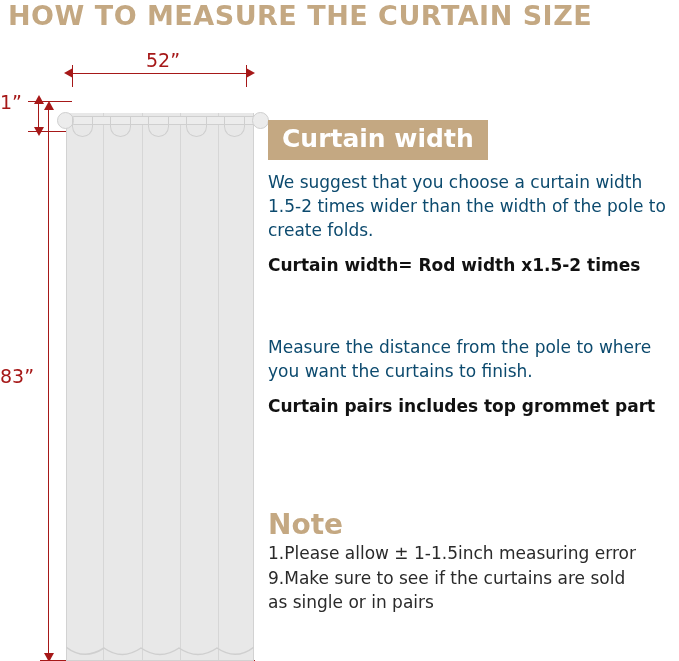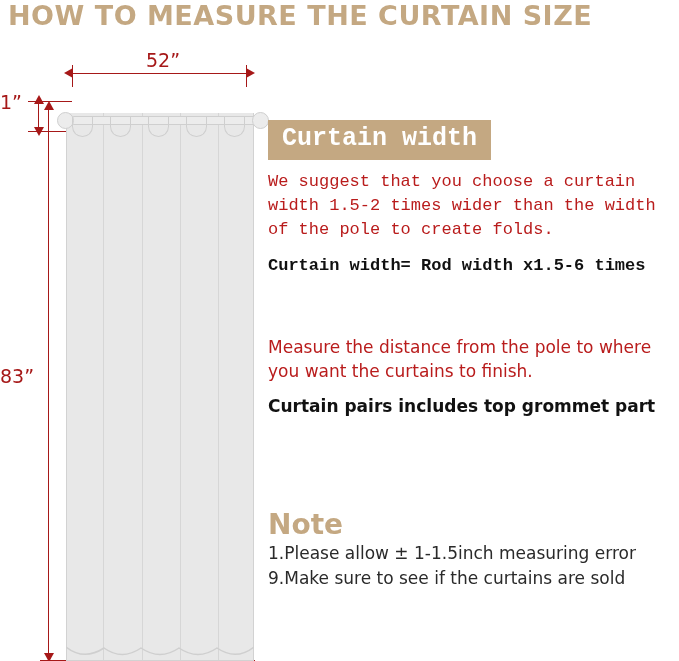--- a/index.html
+++ b/index.html
@@ -154,21 +154,21 @@
   .section-banner {
     background: #c4a882;
     color: #ffffff;
     font-size: 25px;
     font-weight: bold;
     padding: 5px 14px 7px 14px;
     display: inline-block;
     line-height: 1.12;
   }
   .body-text {
-    color: #b91c1c;
+    color: #0c4a6e;
     font-size: 17px;
     line-height: 1.42;
     margin-top: 10px;
   }
   .bold-text {
     color: #111111;
     font-size: 17px;
     font-weight: bold;
     line-height: 1.4;
     margin-top: 12px;
@@ -177,21 +177,21 @@
     color: #c4a882;
     font-size: 28px;
     font-weight: bold;
     margin-top: 22px;
   }
   .note-line {
     color: #2a2a2a;
     font-size: 17px;
     line-height: 1.45;
   }
-  #sec-width { position: absolute; left: 0; top: 0; width: 411px; font-family: Liberation Mono, monospace; }
+  #sec-width { position: absolute; left: 0; top: 0; width: 411px; }
   #sec-length { position: absolute; left: 0; top: 205px; width: 411px; }
   #sec-note { position: absolute; left: 0; top: 366px; width: 411px; }
 </style>
 </head>
 <body>
 
 <div id="main-title">HOW TO MEASURE THE CURTAIN SIZE</div>
 
 <div id="diagram">
 
@@ -234,26 +234,27 @@
   <div class="grommet" style="left:148px;"></div>
   <div class="grommet" style="left:186px;"></div>
   <div class="grommet" style="left:224px;"></div>
 </div>
 
 <div id="right-col">
 
   <div id="sec-width">
     <div class="section-banner">Curtain width</div>
     <div class="body-text">We suggest that you choose a curtain width 1.5-2 times wider than the width of the pole to create folds.</div>
-    <div class="bold-text">Curtain width= Rod width x1.5-6 times</div>
+    <div class="bold-text">Curtain width= Rod width x1.5-2 times</div>
   </div>
 
   <div id="sec-length">
     <div class="body-text">Measure the distance from the pole to where you want the curtains to finish.</div>
     <div class="bold-text">Curtain pairs includes top grommet part</div>
   </div>
 
   <div id="sec-note">
     <div class="note-title">Note</div>
     <div class="note-line">1.Please allow ± 1-1.5inch measuring error</div>
     <div class="note-line">9.Make sure to see if the curtains are sold</div>
+    <div class="note-line">as single or in pairs</div>
   </div>
 </div>
 
 </body></html>

